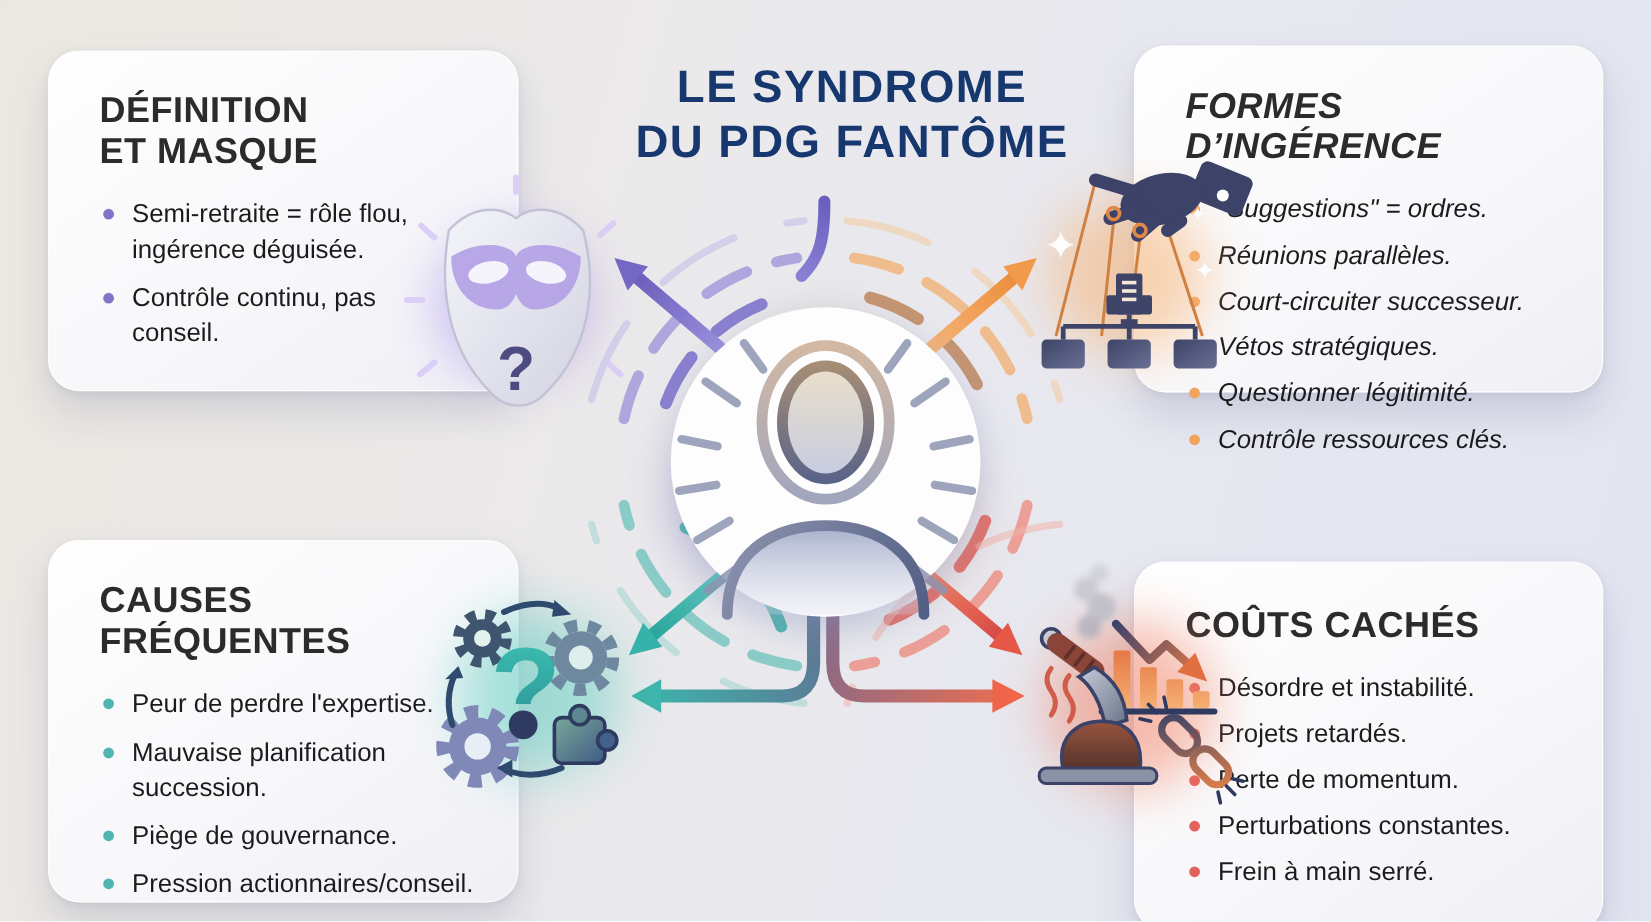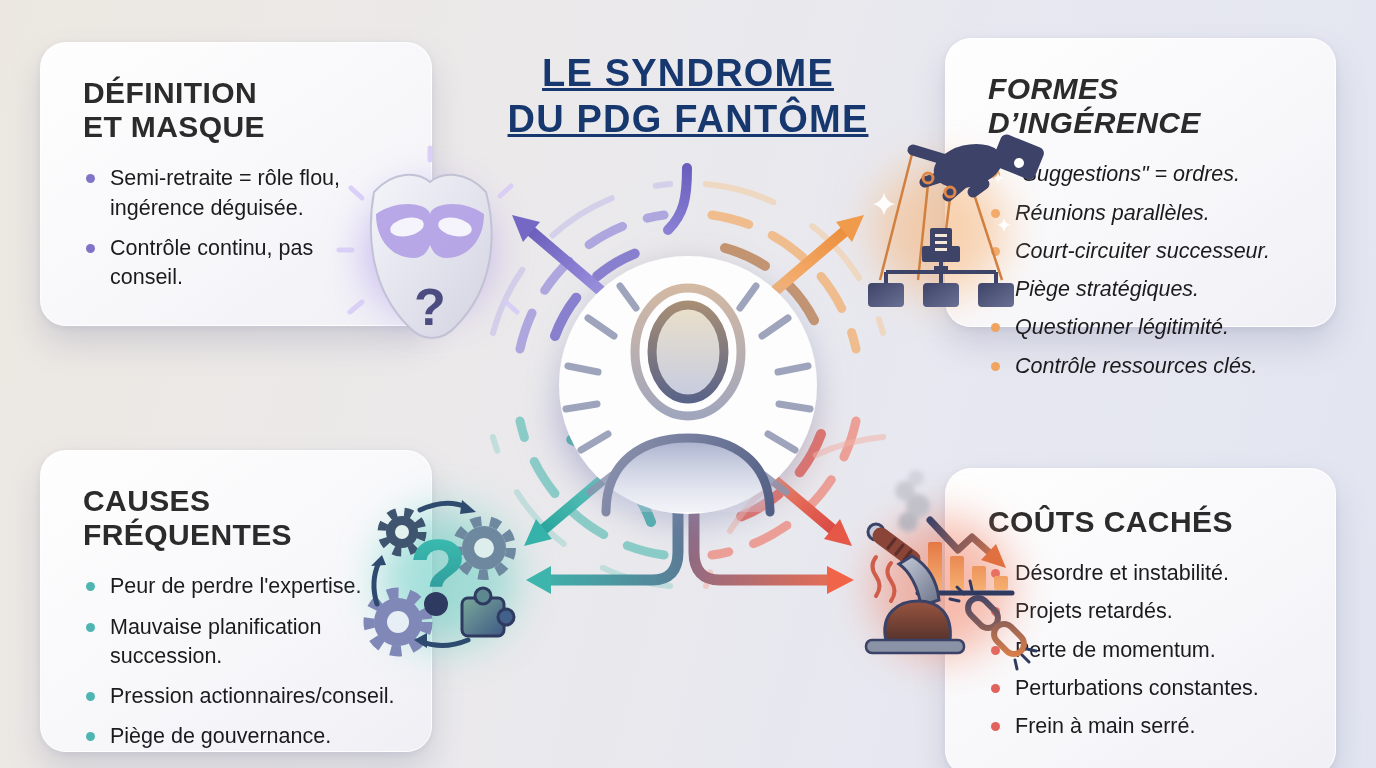--- a/index.html
+++ b/index.html
@@ -2,23 +2,23 @@
 <html style="--title_navy: #17386f; --accent_purple: #7f74c8; --accent_orange: #f0a45e; --accent_teal: #4fb5b2; --accent_red: #e2635c;"><head>
 <meta charset="utf-8">
 <style>
   html,body{margin:0;padding:0;}
   .canvas{
     position:relative;width:1376px;height:768px;overflow:hidden;
     font-family:"Liberation Sans",sans-serif;
     background:linear-gradient(105deg,#ece8e1 0%,#ebe9ea 35%,#e7e8f0 65%,#e2e5f1 100%);
   }
   .page-title{
-    position:absolute;left:450px;top:50px;width:476px;margin:0;
+    position:absolute;left:472px;top:50px;width:476px;margin:0;
     text-align:center;font-size:38px;line-height:1.22;font-weight:800;
-    letter-spacing:1.2px;color:var(--title_navy,#17386f);white-space:pre-line;z-index:3;text-decoration:underline;
+    letter-spacing:1.2px;color:var(--title_navy,#17386f);white-space:pre-line;z-index:3;
   }
   .card{
     position:absolute;box-sizing:border-box;border-radius:26px;z-index:2;
     background:linear-gradient(145deg,#fefefe 0%,#f7f7fa 60%,#efeff5 100%);
     box-shadow:0 18px 32px rgba(108,114,150,.22),0 2px 6px rgba(108,114,150,.12);
     border:1px solid rgba(255,255,255,.85);
   }
   .card h2{
     margin:0 0 20px 0;font-size:30px;line-height:1.14;font-weight:700;
     color:#2b2b2b;letter-spacing:.4px;white-space:pre-line;
@@ -57,34 +57,34 @@
     </ul>
   </section>
 
   <section class="card card-tr">
     <h2>FORMES
 D’INGÉRENCE</h2>
     <ul>
       <li><span class="dot dot-orange"></span><span>"Suggestions" = ordres.</span></li>
       <li><span class="dot dot-orange"></span><span>Réunions parallèles.</span></li>
       <li><span class="dot dot-orange"></span><span>Court-circuiter successeur.</span></li>
-      <li><span class="dot dot-orange"></span><span>Piège stratégiques.</span></li>
+      <li><span class="dot dot-orange"></span><span>Vétos stratégiques.</span></li>
       <li><span class="dot dot-orange"></span><span>Questionner légitimité.</span></li>
       <li><span class="dot dot-orange"></span><span>Contrôle ressources clés.</span></li>
     </ul>
   </section>
 
   <section class="card card-bl">
     <h2>CAUSES
 FRÉQUENTES</h2>
     <ul>
       <li><span class="dot dot-teal"></span><span>Peur de perdre l'expertise.</span></li>
       <li><span class="dot dot-teal"></span><span>Mauvaise planification succession.</span></li>
+      <li><span class="dot dot-teal"></span><span>Piège de gouvernance.</span></li>
       <li><span class="dot dot-teal"></span><span>Pression actionnaires/conseil.</span></li>
-      <li><span class="dot dot-teal"></span><span>Piège de gouvernance.</span></li>
     </ul>
   </section>
 
   <section class="card card-br">
     <h2>COÛTS CACHÉS</h2>
     <ul>
       <li><span class="dot dot-red"></span><span>Désordre et instabilité.</span></li>
       <li><span class="dot dot-red"></span><span>Projets retardés.</span></li>
       <li><span class="dot dot-red"></span><span>Perte de momentum.</span></li>
       <li><span class="dot dot-red"></span><span>Perturbations constantes.</span></li>

